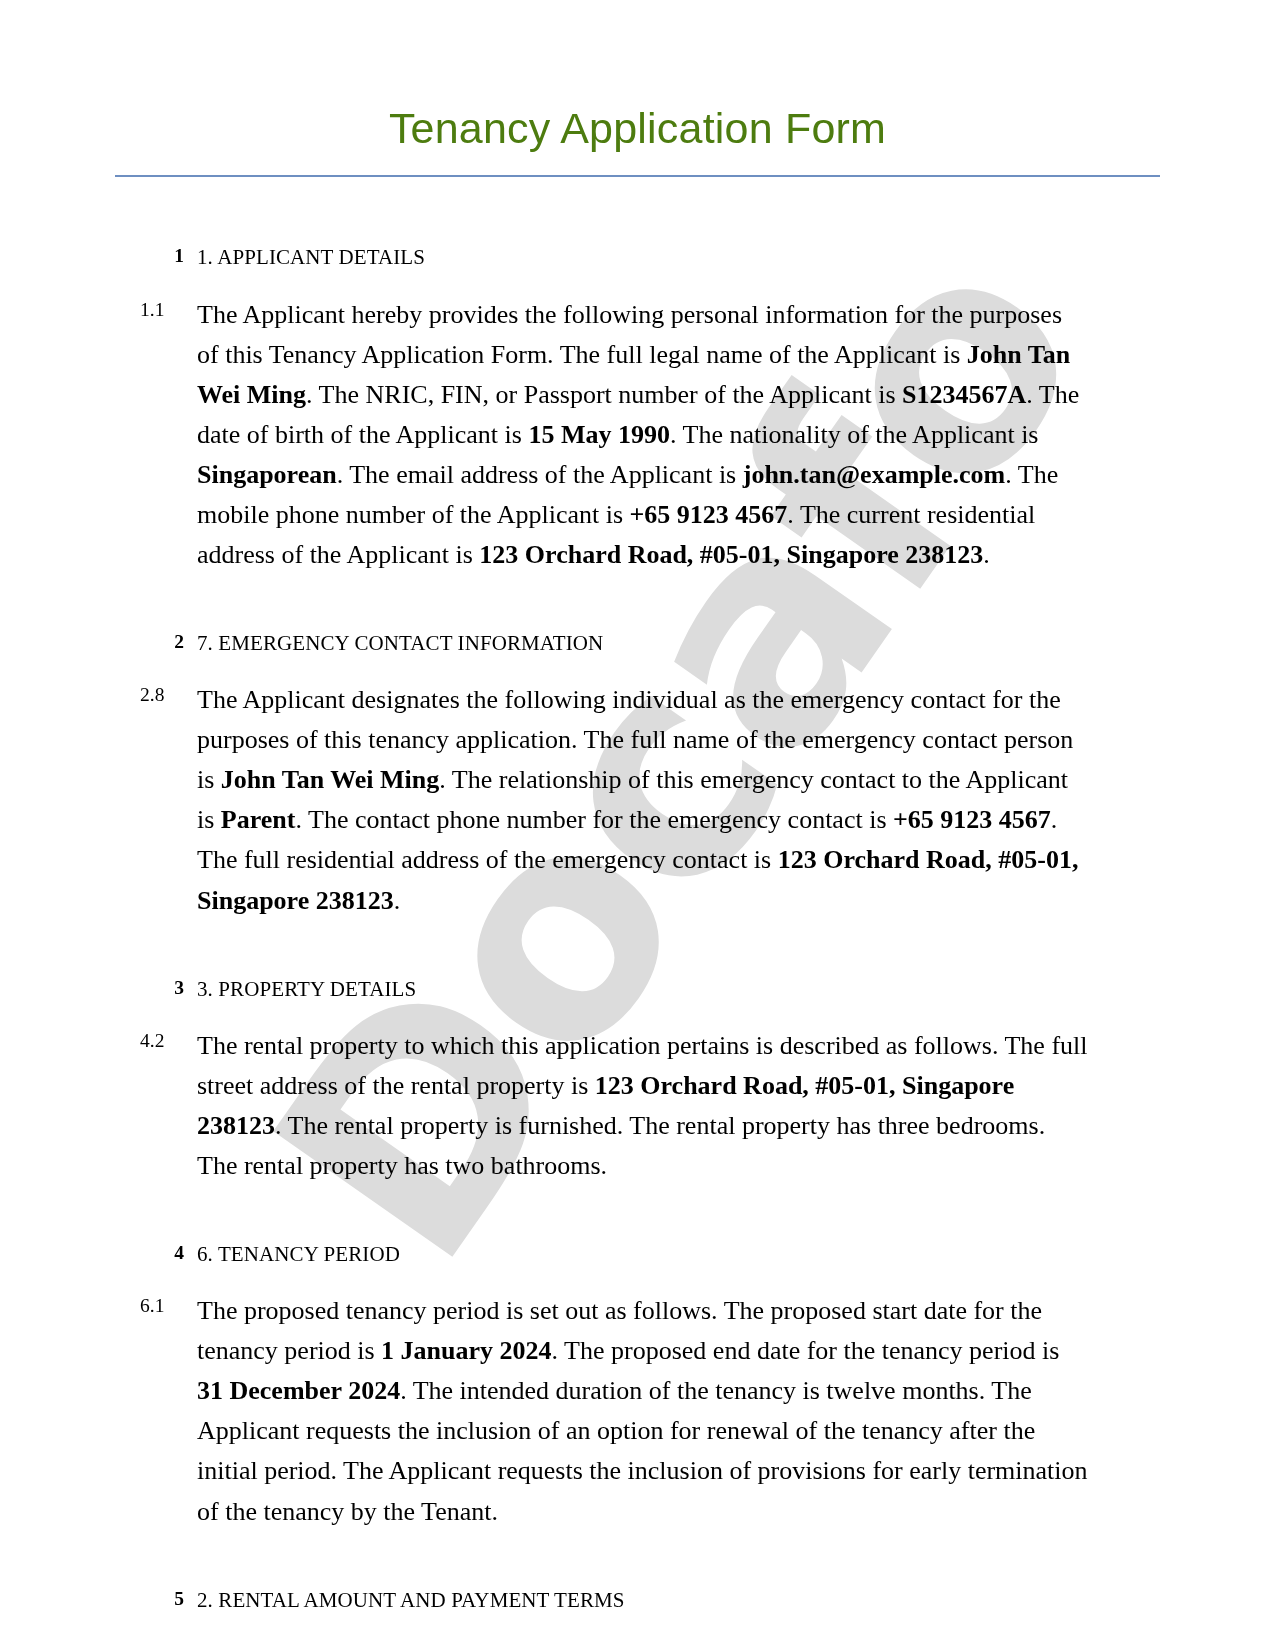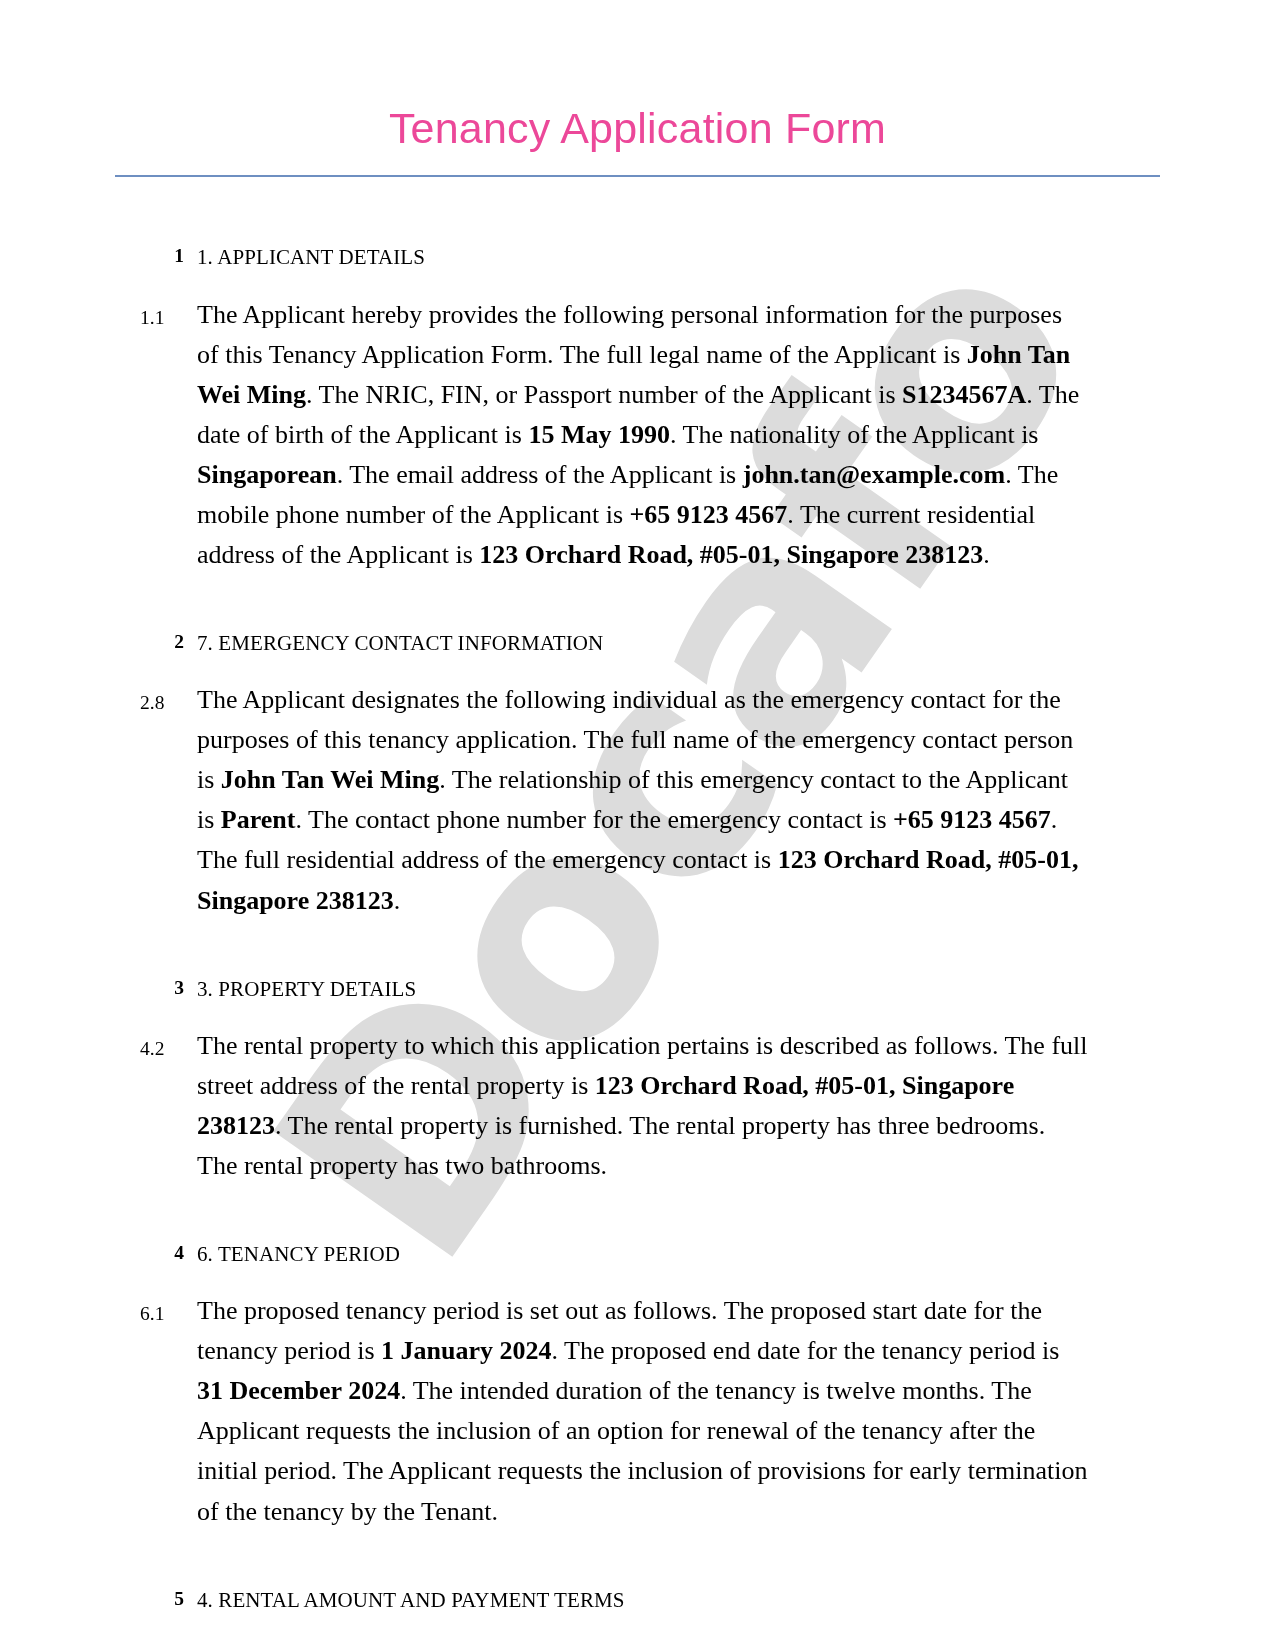--- a/index.html
+++ b/index.html
@@ -115,21 +115,21 @@
   
   .clause-row {
     position: relative;
     padding-left: 57px;
     margin-top: 23px;
     margin-bottom: 0;
   }
   .clause-num {
     position: absolute;
     left: 0;
-    top: 8px;
+    top: 0;
     width: 42px;
     text-align: left;
     font-size: 19.5px;
     line-height: 1.54;
     font-family: "Liberation Serif", "DejaVu Serif", serif;
   }
   .clause-text {
     font-size: 26px;
     line-height: 1.54;
     text-align: left;
@@ -146,21 +146,21 @@
 
 <div id="page" style="background: rgb(255, 255, 255); color: rgb(0, 0, 0);">
 
   <div id="watermark-layer">
     <div id="watermark-text" style="color: rgb(220, 220, 220);">Docafo</div>
   </div>
 
   <div id="content">
 
     <div id="title-block">
-      <h1 id="doc-title" style="color: #ec4899;">Tenancy Application Form</h1>
+      <h1 id="doc-title" style="color: #4d7c0f;">Tenancy Application Form</h1>
       <div id="title-rule" style="background: rgb(110, 143, 193);"></div>
     </div>
 
     <div id="body-area">
         <div class="section">
           <div class="heading-row"><span class="heading-num">1</span><span class="heading-text">1. APPLICANT DETAILS</span></div>
           <div class="clause-row">
             <span class="clause-num">1.1</span>
             <div class="clause-text"><span>The Applicant hereby provides the following personal information for the purposes of this Tenancy Application Form. The full legal name of the Applicant is </span><b>John Tan Wei Ming</b><span>. The NRIC, FIN, or Passport number of the Applicant is </span><b>S1234567A</b><span>. The date of birth of the Applicant is </span><b>15 May 1990</b><span>. The nationality of the Applicant is </span><b>Singaporean</b><span>. The email address of the Applicant is </span><b>john.tan@example.com</b><span>. The mobile phone number of the Applicant is </span><b>+65 9123 4567</b><span>. The current residential address of the Applicant is </span><b>123 Orchard Road, #05-01, Singapore 238123</b><span>.</span></div>
           </div>
@@ -184,18 +184,18 @@
         <div class="gap-after-clause"></div>
         <div class="section">
           <div class="heading-row"><span class="heading-num">4</span><span class="heading-text">6. TENANCY PERIOD</span></div>
           <div class="clause-row">
             <span class="clause-num">6.1</span>
             <div class="clause-text"><span>The proposed tenancy period is set out as follows. The proposed start date for the tenancy period is </span><b>1 January 2024</b><span>. The proposed end date for the tenancy period is </span><b>31 December 2024</b><span>. The intended duration of the tenancy is twelve months. The Applicant requests the inclusion of an option for renewal of the tenancy after the initial period. The Applicant requests the inclusion of provisions for early termination of the tenancy by the Tenant.</span></div>
           </div>
         </div>
         <div class="gap-after-clause"></div>
         <div class="section">
-          <div class="heading-row"><span class="heading-num">5</span><span class="heading-text">4. RENTAL AMOUNT AND PAYMENT TERMS</span></div>
+          <div class="heading-row"><span class="heading-num">5</span><span class="heading-text">2. RENTAL AMOUNT AND PAYMENT TERMS</span></div>
         </div>
       </div>
 
   </div>
 </div>
 
 </body></html>

